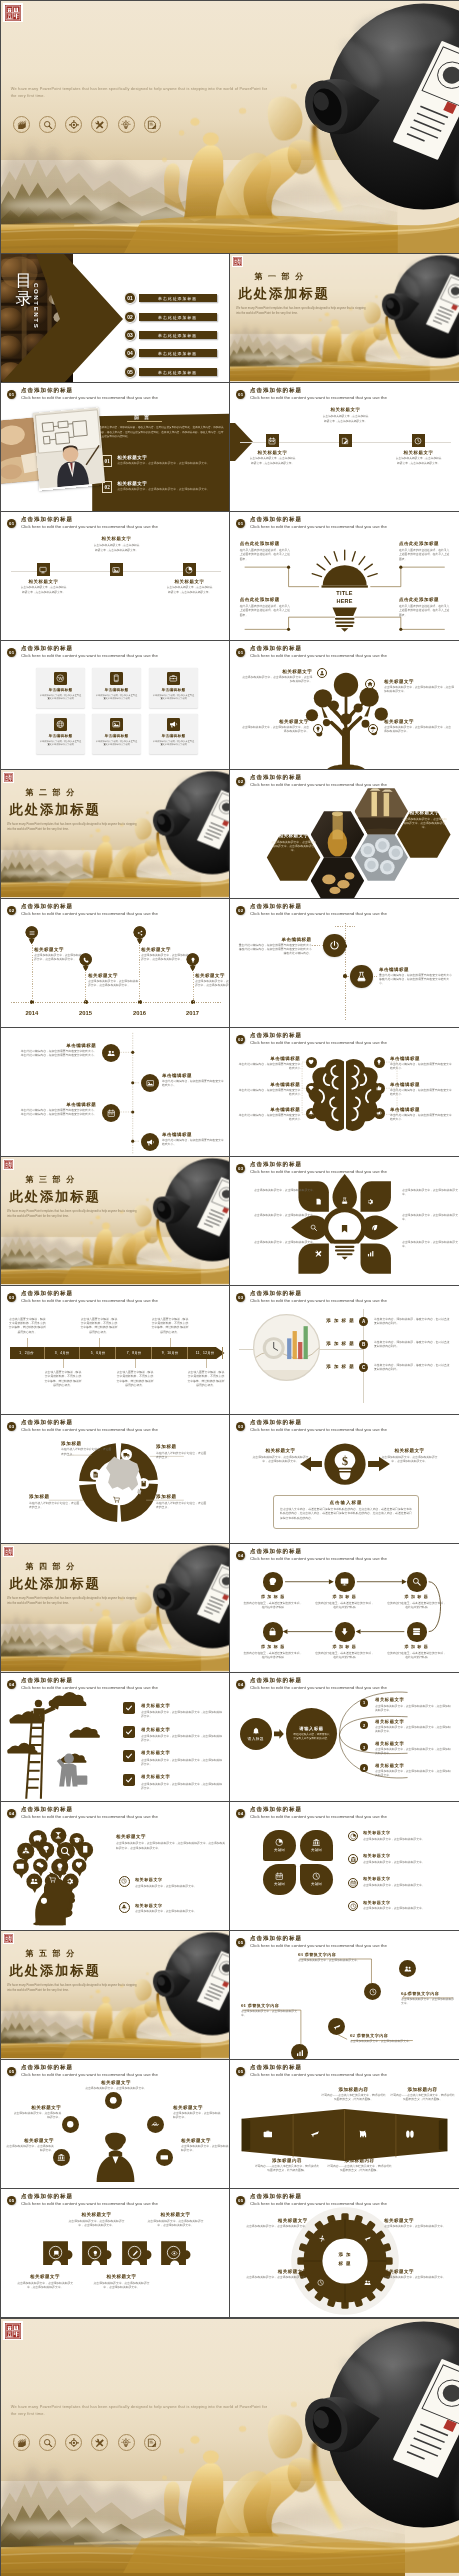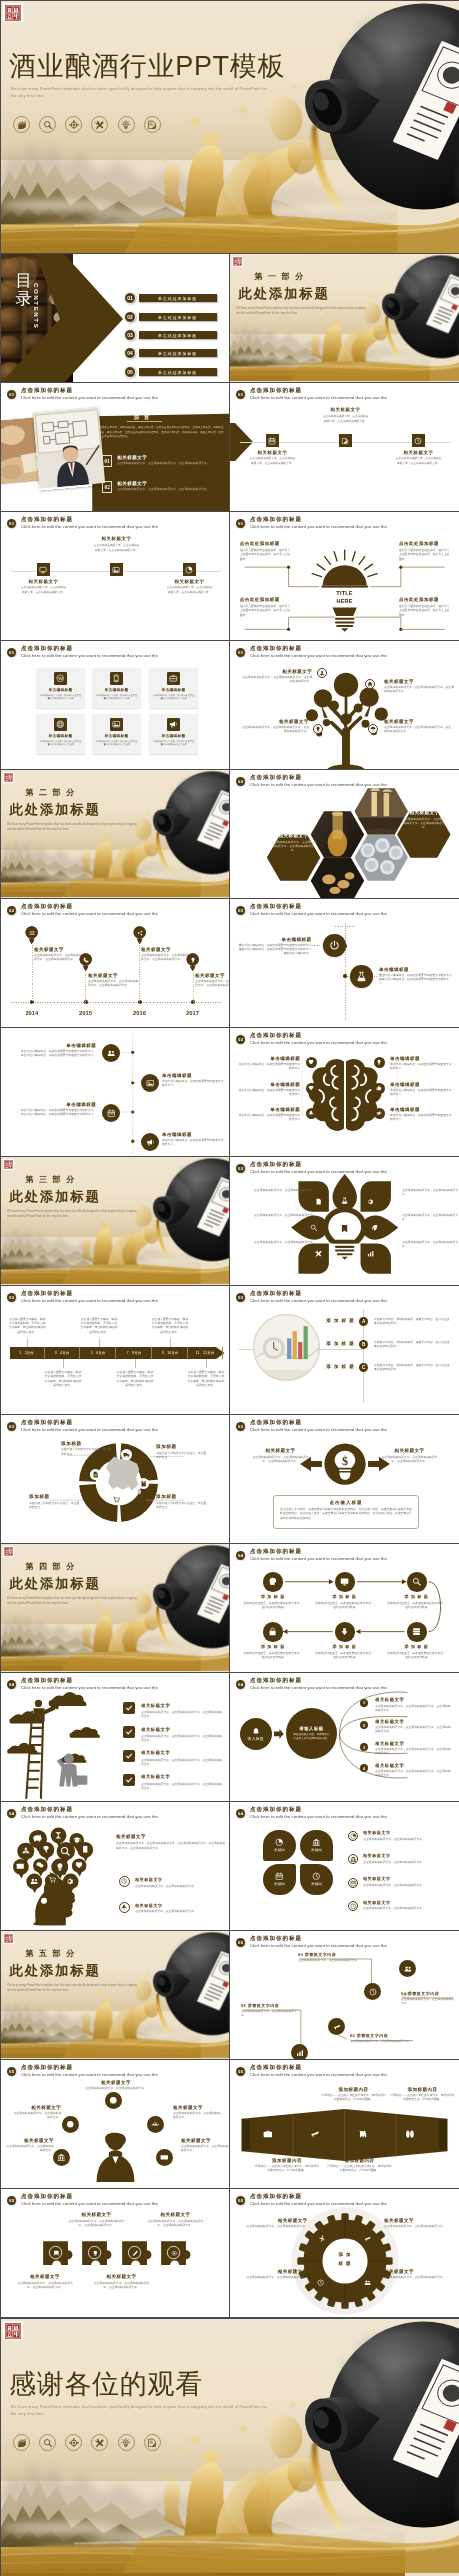--- a/index.html
+++ b/index.html
@@ -497,21 +497,20 @@
 <rect x="1" y="1" width="58" height="58" fill="none" stroke="#9B2B22" stroke-width="3"></rect>
 <rect x="5" y="5" width="50" height="50" fill="#A02A23"></rect>
 <path d="M29 6 V54 M6 29 H54" stroke="#fff" stroke-width="2.4"></path>
 <path d="M10 11 h14 v3 h-14z M11 16 h5 v10 h-5z M18 16 h5 v10 h-5z M10 21 h14 v1.6 h-14z" fill="#fff"></path>
 <path d="M34 10 h5 v16 h-5z M41 10 h3 v4 h-3z M41 16 h3 v4 h-3z M45 10 h4 v16 h-4z M33 22 h17 v3 h-17z" fill="#fff"></path>
 <path d="M10 33 h14 v3 h-14z M11 38 h12 v2 h-12z M11 42 h3 v7 h-3z M20 42 h3 v7 h-3z M9 50 h16 v3 h-16z" fill="#fff"></path>
 <path d="M33 32 h6 v3 h-6z M33 37 h6 v3 h-6z M33 42 h6 v3 h-6z M41 32 h4 v20 h-4z M46 32 h5 v3 h-5z M46 38 h5 v3 h-5z M46 44 h5 v3 h-5z" fill="#fff"></path>
 </svg>
         </span>
       </div>
-  <h1 class="hero-title">酒业酿酒行业PPT模板</h1>
   <p class="hero-sub">We have many PowerPoint templates that has been specifically  designed  to help anyone that is stepping into the world of PowerPoint for the very first time.</p>
   <div class="hero-icons">
         <div class="hico">
           <svg class="" viewBox="0 0 24 24" width="9.1" height="9.1">
             <g fill="currentColor">
               <path d="M3 13.5 L9.5 8.5 L9.5 22 L3 22 Z"></path>
               <path d="M8 13 L14 8 L14 22.5 L8 22.5 Z"></path>
               <path d="M12.5 12.5 L21.5 6 L21.5 17.5 L12.5 23 Z"></path>
             </g>
             <g fill="none" stroke="currentColor" stroke-width="1.4" stroke-linecap="square">
@@ -3527,21 +3526,20 @@
 <rect x="1" y="1" width="58" height="58" fill="none" stroke="#9B2B22" stroke-width="3"></rect>
 <rect x="5" y="5" width="50" height="50" fill="#A02A23"></rect>
 <path d="M29 6 V54 M6 29 H54" stroke="#fff" stroke-width="2.4"></path>
 <path d="M10 11 h14 v3 h-14z M11 16 h5 v10 h-5z M18 16 h5 v10 h-5z M10 21 h14 v1.6 h-14z" fill="#fff"></path>
 <path d="M34 10 h5 v16 h-5z M41 10 h3 v4 h-3z M41 16 h3 v4 h-3z M45 10 h4 v16 h-4z M33 22 h17 v3 h-17z" fill="#fff"></path>
 <path d="M10 33 h14 v3 h-14z M11 38 h12 v2 h-12z M11 42 h3 v7 h-3z M20 42 h3 v7 h-3z M9 50 h16 v3 h-16z" fill="#fff"></path>
 <path d="M33 32 h6 v3 h-6z M33 37 h6 v3 h-6z M33 42 h6 v3 h-6z M41 32 h4 v20 h-4z M46 32 h5 v3 h-5z M46 38 h5 v3 h-5z M46 44 h5 v3 h-5z" fill="#fff"></path>
 </svg>
         </span>
       </div>
-  <h1 class="hero-title">感谢各位的观看</h1>
   <p class="hero-sub">We have many PowerPoint templates that has been specifically  designed  to help anyone that is stepping into the world of PowerPoint for the very first time.</p>
   <div class="hero-icons">
         <div class="hico">
           <svg class="" viewBox="0 0 24 24" width="9.1" height="9.1">
             <g fill="currentColor">
               <path d="M3 13.5 L9.5 8.5 L9.5 22 L3 22 Z"></path>
               <path d="M8 13 L14 8 L14 22.5 L8 22.5 Z"></path>
               <path d="M12.5 12.5 L21.5 6 L21.5 17.5 L12.5 23 Z"></path>
             </g>
             <g fill="none" stroke="currentColor" stroke-width="1.4" stroke-linecap="square">

